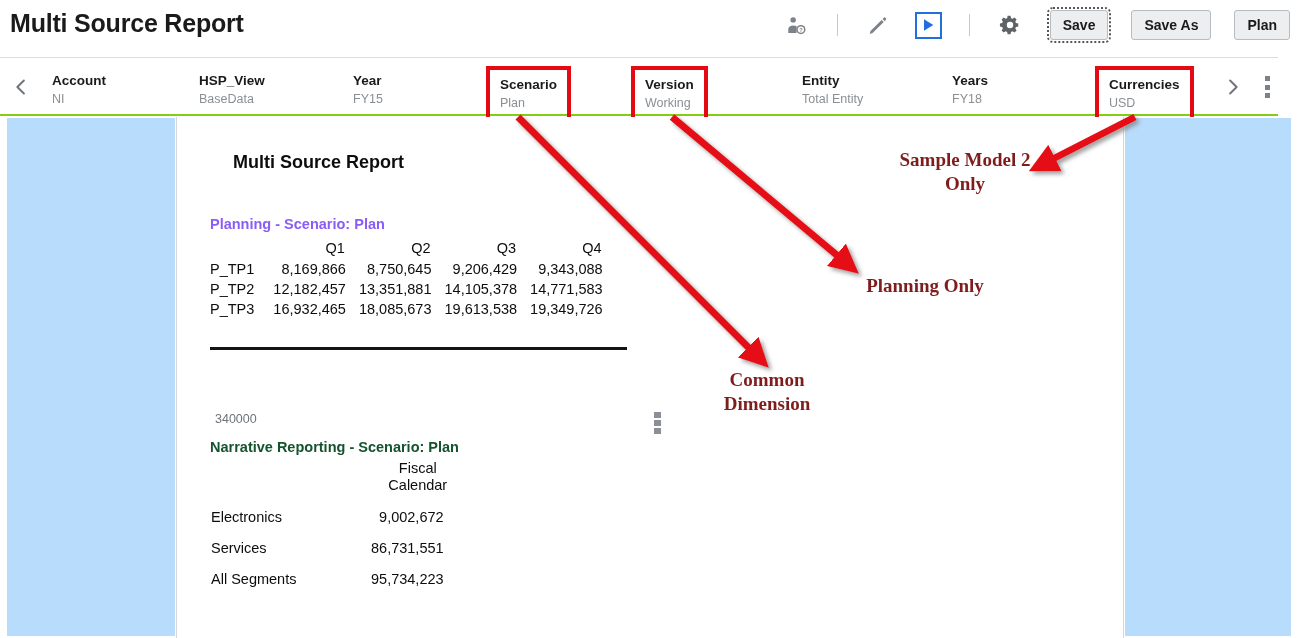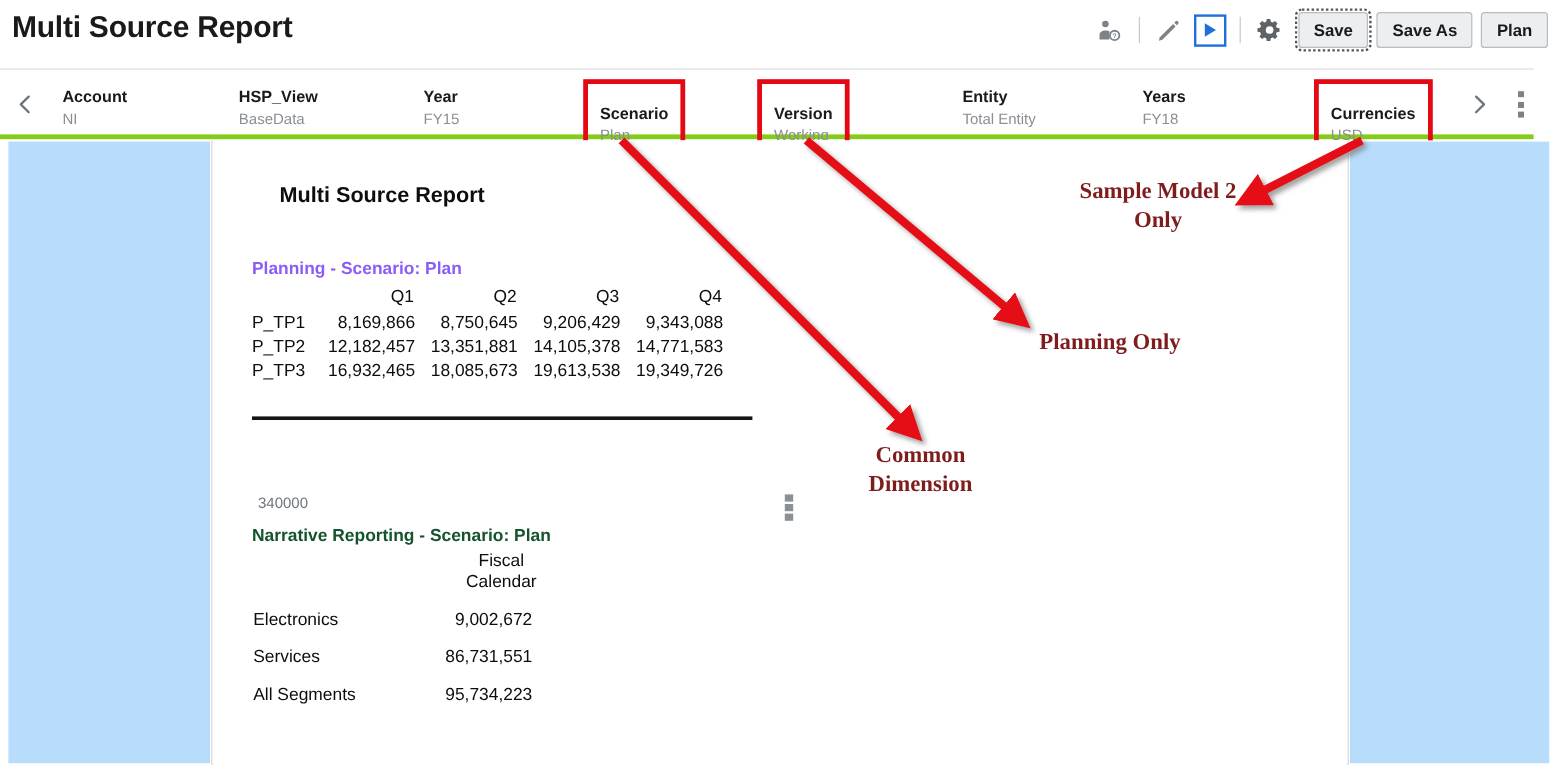--- a/index.html
+++ b/index.html
@@ -25,21 +25,21 @@
   }
   #app-title {
     position: absolute; left: 10px; top: 9px;
     font-size: 25px; font-weight: bold;
     color: #1a1a1a; letter-spacing: -0.2px;
     white-space: nowrap;
   }
   #toolbar {
     position: absolute; right: 8px; top: 5px;
     height: 40px;
-    display: flex; align-items: center; gap: 0;
+    display: flex; align-items: center; gap: 16px;
   }
   .tb-icon {
     width: 34px; height: 34px;
     display: flex; align-items: center; justify-content: center;
     cursor: pointer;
   }
   .tb-sep {
     width: 1px; height: 22px; background: #c9c9c9; margin: 0 7px;
   }
   .tb-icon.boxed {
@@ -63,21 +63,21 @@
     outline: 2px dotted #555;
     outline-offset: 1px;
   }
 
   
   #povbar {
     position: absolute; left: 0; top: 57px;
     width: 1278px; height: 59px;
     background: #ffffff;
     border-top: 1px solid #dcdcdc;
-    border-bottom: 4px solid #84cc16;
+    border-bottom: 2px solid #84cc16;
   }
   #pov-prev, #pov-next {
     position: absolute; top: 14px;
     width: 30px; height: 30px;
     display: flex; align-items: center; justify-content: center;
     cursor: pointer;
   }
   #pov-prev { left: 6px; }
   #pov-next { left: 1218px; }
   #pov-menu {
@@ -96,21 +96,21 @@
   .pov-dim {
     font-size: 13.5px; font-weight: bold; color: #1a1a1a;
     line-height: 17px; white-space: nowrap;
   }
   .pov-val {
     font-size: 12.5px; color: #8a8f94; line-height: 17px;
     margin-top: 2px; white-space: nowrap;
   }
   .pov-item.hl {
     border: 4px solid #e50914;
-    padding: 16px 10px;
+    padding: 6px 10px;
     top: 63px !important;
     margin-top: -55px;
   }
 
   
   #content {
     position: absolute; left: 0; top: 117px;
     width: 1298px; height: 521px;
     background: #ffffff;
   }

